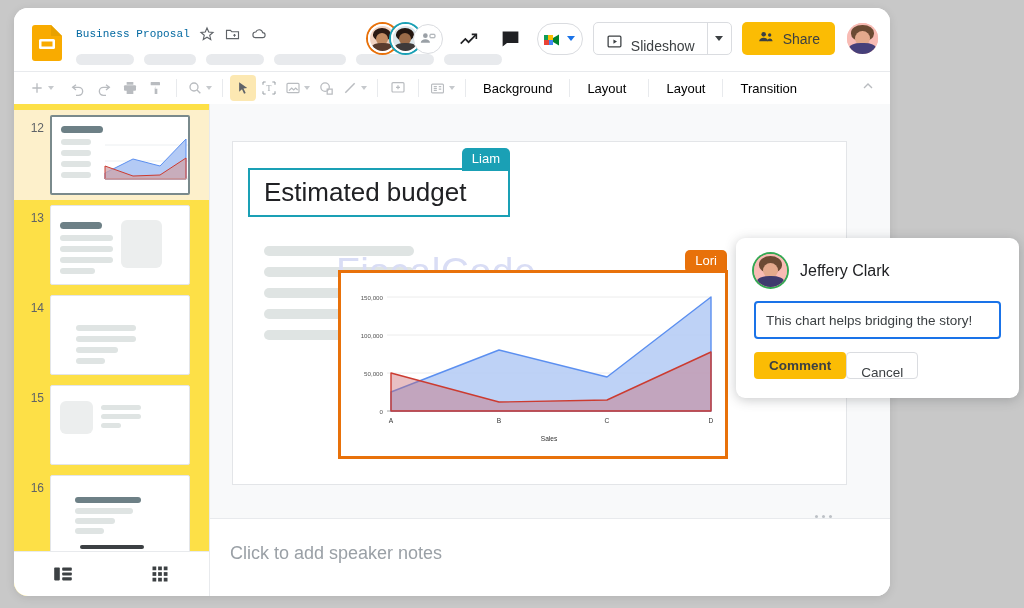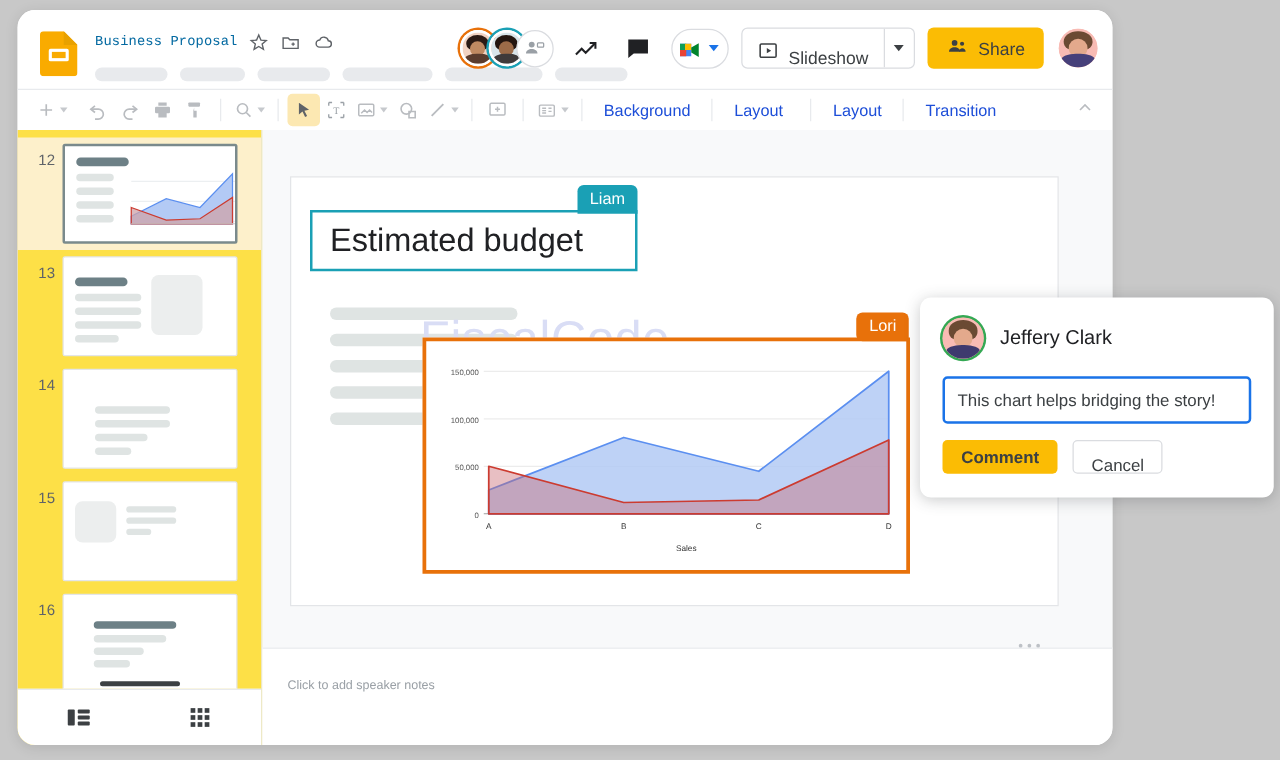--- a/index.html
+++ b/index.html
@@ -115,21 +115,21 @@
     display: flex; align-items: center; justify-content: center;
     color: #b9bcc0; border-radius: 4px; cursor: pointer;
   }
   .tool.active { background: #fce8b2; color: #5f6368; }
   .tool .mini-caret {
     width:0;height:0;border-left:3px solid transparent;border-right:3px solid transparent;
     border-top:4px solid #c6c9cd; margin-left:3px;
   }
   .tb-sep { width: 1px; height: 18px; background: #e8eaed; margin: 0 7px; }
   .tool-text {
-    font-size: 13px; color: #1d4ed8; padding: 0 10px; cursor: pointer;
+    font-size: 13px; color: #000000; padding: 0 10px; cursor: pointer;
     display:flex; align-items:center; gap:5px;
   }
   .collapse-btn { position: absolute; right: 14px; color: #b9bcc0; cursor: pointer; }
 
   
   .app-body { display: flex; height: calc(588px - 63px - 33px); }
 
   
   .filmstrip {
     width: 196px; background: #fde047;
@@ -210,21 +210,21 @@
     height: 78px; border-top: 1px solid #e8eaed;
     background: #fff; position: relative;
   }
   .notes-handle {
     position: absolute; right: 58px; top: -4px;
     display: flex; gap: 4px;
   }
   .notes-handle i { width: 3px; height: 3px; border-radius: 50%; background: #bdc1c6; display:block; }
   .notes-text {
     position: absolute; left: 20px; top: 24px;
-    font-size: 10px; color: #9aa0a6;
+    font-size: 18px; color: #9aa0a6;
   }
 
   
   .comment-popup {
     position: absolute; left: 736px; top: 238px;
     width: 283px; height: 160px;
     background: #fff; border-radius: 9px;
     box-shadow: 0 2px 12px rgba(60,64,67,0.28);
     padding: 16px 18px;
   }
@@ -234,21 +234,21 @@
     box-shadow: 0 0 0 2px #34a853; background: #f8bbb4;
     overflow: hidden; position: relative;
   }
   .cp-name { font-size: 16px; color: #202124; }
   .cp-input {
     margin-top: 14px; width: 100%; height: 38px;
     border: 2px solid #1a73e8; border-radius: 4px;
     font-size: 13.5px; color: #3c4043; padding: 0 10px;
     font-family: inherit; outline: none; background: #fff;
   }
-  .cp-actions { margin-top: 13px; display: flex; align-items: center; gap: 12px; }
+  .cp-actions { margin-top: 13px; display: flex; align-items: center; }
   .cp-comment {
     background: #fbbc04; border: none; border-radius: 4px;
     height: 27px; padding: 0 15px; font-size: 13.5px;
     color: #3c4043; cursor: pointer; font-family: inherit; font-weight: bold;
   }
   .cp-cancel {
     background: #fff; border: 1px solid #dadce0; border-radius: 4px;
     height: 27px; padding: 12px 14px; font-size: 13.5px;
     color: #3c4043; cursor: pointer; font-family: inherit;
   }

